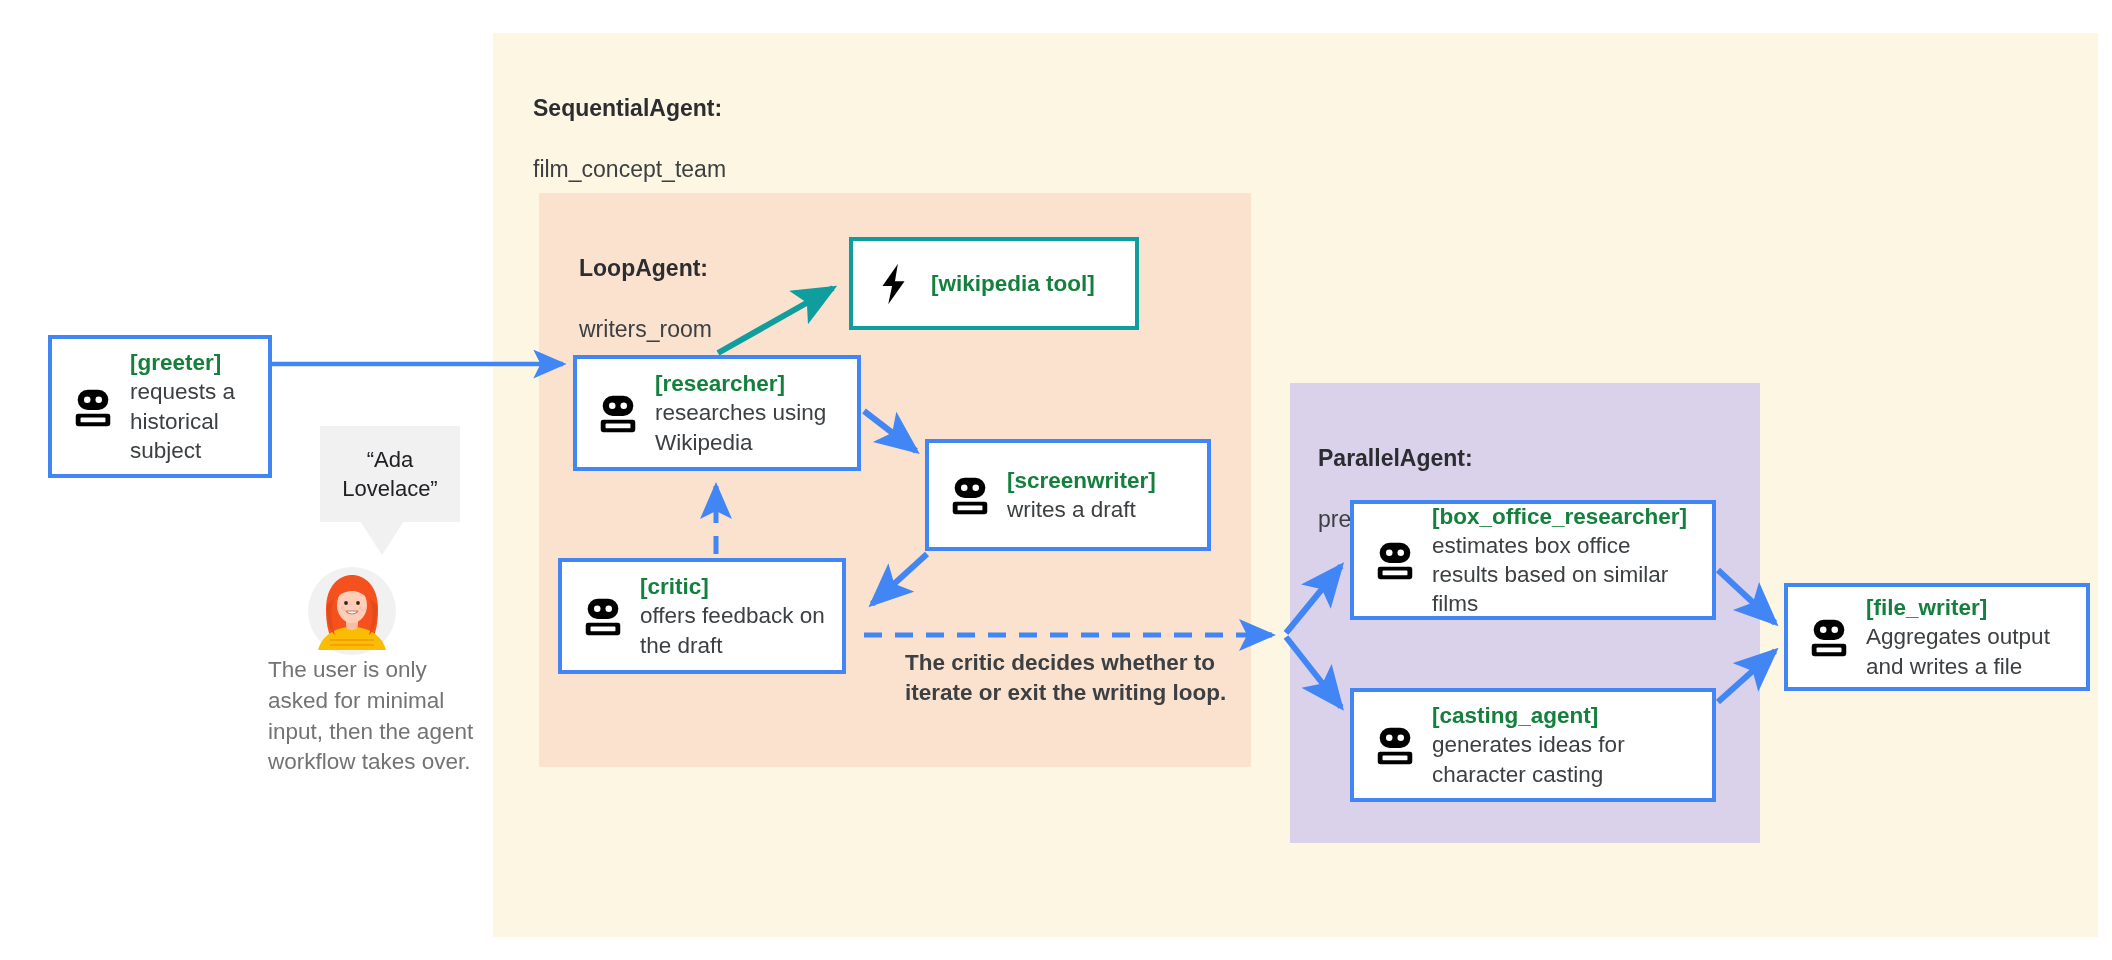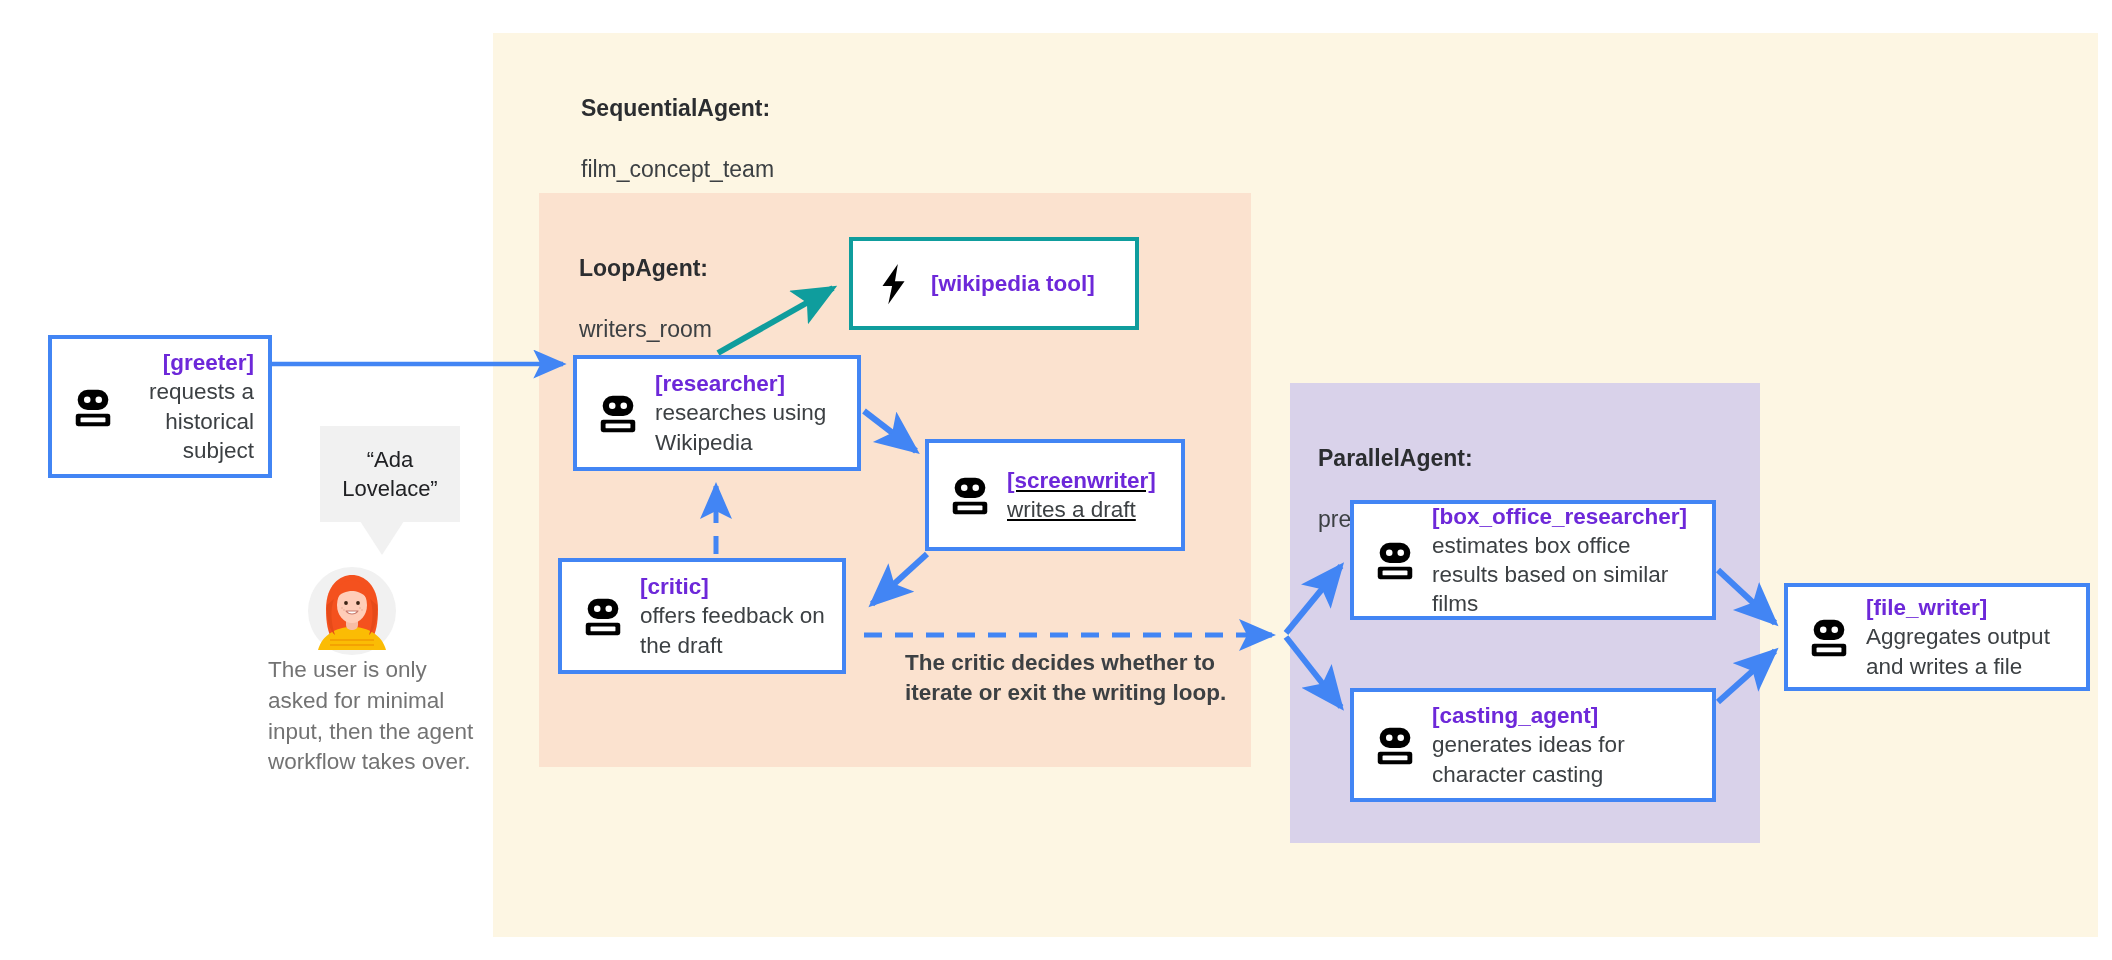--- a/index.html
+++ b/index.html
@@ -44,21 +44,21 @@
     position: absolute;
     line-height: 1.32;
     color: #3c4043;
     font-size: 23px;
     white-space: pre-line;
   }
   .region-title b {
     font-weight: 700;
     color: #2b2d30;
   }
-  .title-sequential { left: 40px; top: 30px; margin-left: 48px; }
+  .title-sequential { left: 40px; top: 30px; }
   .title-loop       { left: 40px; top: 30px; }
   .title-parallel   { left: 28px; top: 30px; }
 
   
   .node {
     position: absolute;
     box-sizing: border-box;
     background: #ffffff;
     border: 4px solid #4285f4;
     display: flex;
@@ -76,34 +76,34 @@
     margin-left: 4px;
     display: block;
   }
   .node-text {
     font-size: 22.5px;
     line-height: 1.30;
     color: #3c4043;
   }
   .node-text .nm {
     font-weight: 700;
-    color: #6d28d9;
+    color: #15803d;
     display: block;
   }
   .node-text .ds {
     display: block;
     color: #3c4043;
   }
   .node.tool .node-text .nm { display:inline; }
 
   
-  .node-greeter      { left: 48px;   top: 335px;  width: 224px; height: 143px; text-align: right; }
+  .node-greeter      { left: 48px;   top: 335px;  width: 224px; height: 143px; }
   .node-wikipedia    { left: 849px;  top: 237px;  width: 290px; height: 93px;  }
   .node-researcher   { left: 573px;  top: 355px;  width: 288px; height: 116px; }
-  .node-screenwriter { left: 925px;  top: 439px;  width: 260px; height: 112px; text-decoration: underline; }
+  .node-screenwriter { left: 925px;  top: 439px;  width: 286px; height: 112px; }
   .node-critic       { left: 558px;  top: 558px;  width: 288px; height: 116px; }
   .node-boxoffice    { left: 1350px; top: 500px;  width: 366px; height: 120px; }
   .node-casting      { left: 1350px; top: 688px;  width: 366px; height: 114px; }
   .node-filewriter   { left: 1784px; top: 583px;  width: 306px; height: 108px; }
 
   
   .bubble {
     position: absolute;
     left: 320px; top: 426px;
     width: 140px; height: 96px;

